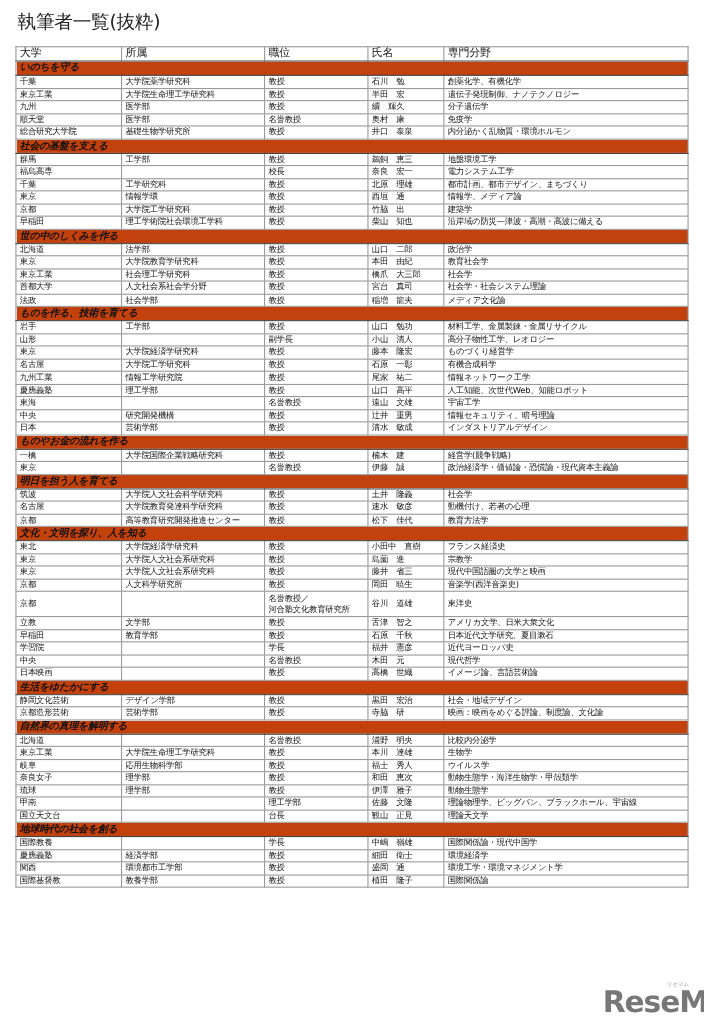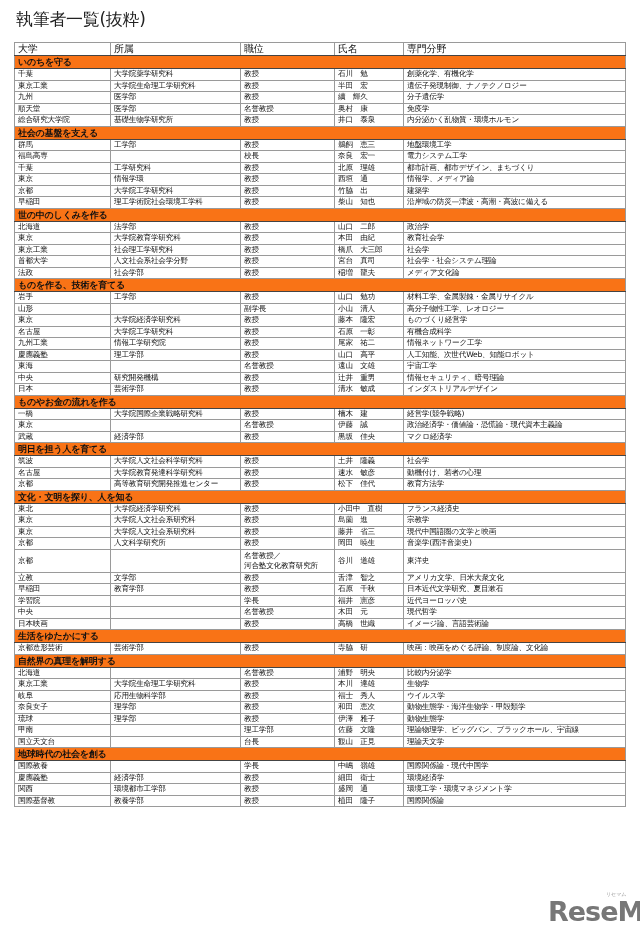--- a/index.html
+++ b/index.html
@@ -5,22 +5,22 @@
   html, body { margin:0; padding:0; background:#ffffff; }
   body { width:640px; height:931px; position:relative; overflow:hidden;
          font-family:"DejaVu Sans", "Liberation Sans", sans-serif; color:#111; }
   .title { position:absolute; left:16px; top:8px; font-size:17px; color:#222; letter-spacing:-0.3px; }
   table { position:absolute; left:14px; top:26px; width:611px; border-collapse:collapse;
           table-layout:fixed; border:1.5px solid #555;margin-top:16px; }
   col.c1 { width:96px; } col.c2 { width:130px; } col.c3 { width:94px; } col.c4 { width:69px; } col.c5 { width:222px; }
   td, th { border:1px solid #9a9a9a; padding:0 3px; font-size:7.6px; line-height:10.5px; height:10.5px;
            white-space:nowrap; overflow:hidden; text-align:left; font-weight:normal; letter-spacing:-0.2px; }
   thead th { font-size:10px; height:12px; line-height:12px; border-bottom:1.5px solid #444; color:#111; }
-  tr.section td { background:#f97316; font-weight:bold; font-size:9px; height:12px; line-height:12px;
-                  border-top:1.5px solid #444; border-bottom:1.5px solid #444; color:#111; }
+  tr.section td { background:#c2410c; font-weight:bold; font-size:9px; height:12px; line-height:12px;
+                  border-top:1.5px solid #444; border-bottom:1.5px solid #444; color:#111;font-style:italic; }
   tr.tall td { height:22px; line-height:10px; white-space:normal; }
   .watermark { position:absolute; left:548px; top:896px; font-size:27px; font-weight:bold;
                color:#777; letter-spacing:-1px; font-family:"DejaVu Sans", sans-serif; }
   .watermark-small { position:absolute; left:606px; top:891px; font-size:5px; color:#999; }
 </style>
 </head>
 <body>
 
 <div class="title">執筆者一覧(抜粋)</div>
 
@@ -239,27 +239,20 @@
         <td>楠木　建</td>
         <td>経営学(競争戦略)</td>
       </tr>
       <tr>
         <td>東京</td>
         <td></td>
         <td>名誉教授</td>
         <td>伊藤　誠</td>
         <td>政治経済学・価値論・恐慌論・現代資本主義論</td>
       </tr>
-      <tr>
-        <td>武蔵</td>
-        <td>経済学部</td>
-        <td>教授</td>
-        <td>黒坂　佳央</td>
-        <td>マクロ経済学</td>
-      </tr>
       <tr class="section">
         <td colspan="5">明日を担う人を育てる</td>
       </tr>
       <tr>
         <td>筑波</td>
         <td>大学院人文社会科学研究科</td>
         <td>教授</td>
         <td>土井　隆義</td>
         <td>社会学</td>
       </tr>
@@ -345,20 +338,27 @@
       </tr>
       <tr>
         <td>日本映画</td>
         <td></td>
         <td>教授</td>
         <td>高橋　世織</td>
         <td>イメージ論、言語芸術論</td>
       </tr>
       <tr class="section">
         <td colspan="5">生活をゆたかにする</td>
+      </tr>
+      <tr>
+        <td>静岡文化芸術</td>
+        <td>デザイン学部</td>
+        <td>教授</td>
+        <td>黒田　宏治</td>
+        <td>社会・地域デザイン</td>
       </tr>
       <tr>
         <td>京都造形芸術</td>
         <td>芸術学部</td>
         <td>教授</td>
         <td>寺脇　研</td>
         <td>映画：映画をめぐる評論、制度論、文化論</td>
       </tr>
       <tr class="section">
         <td colspan="5">自然界の真理を解明する</td>

